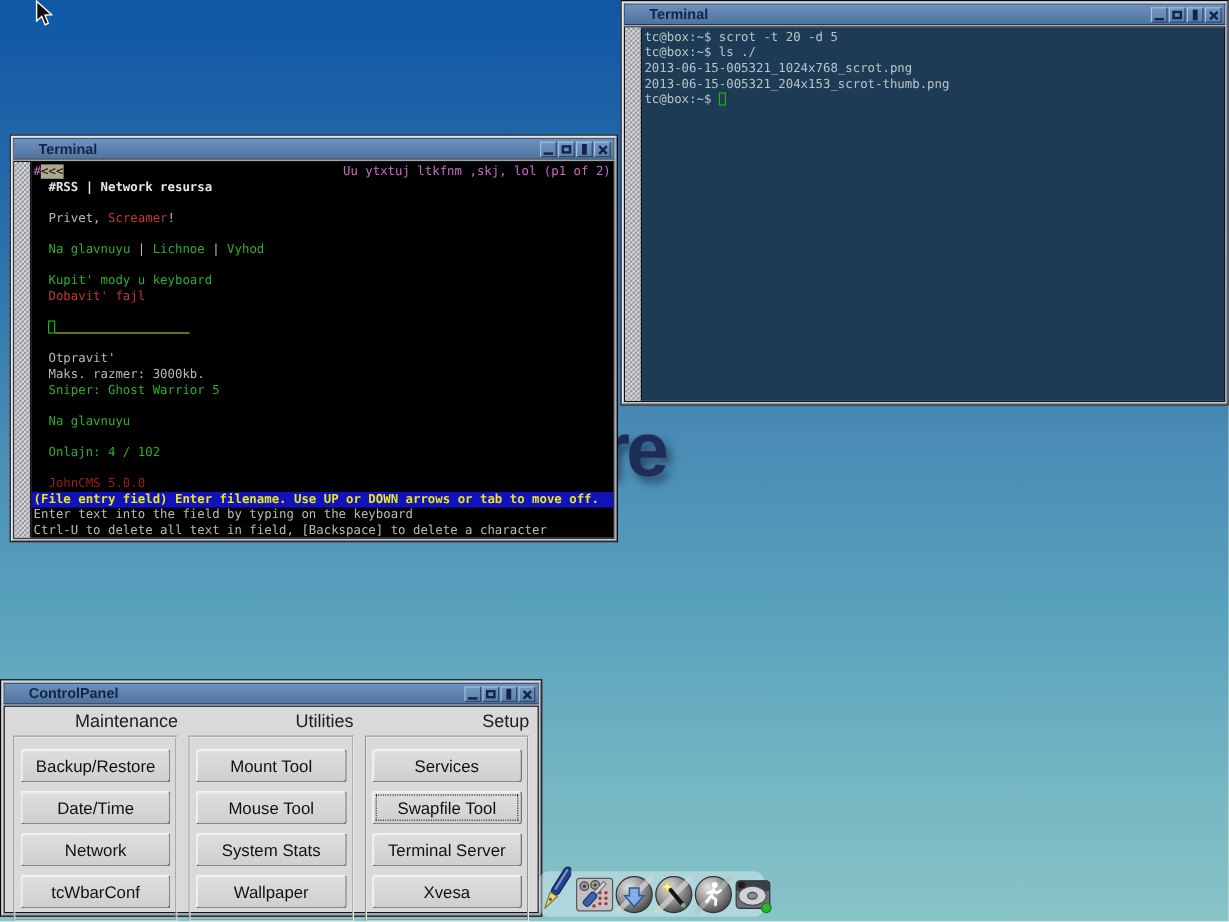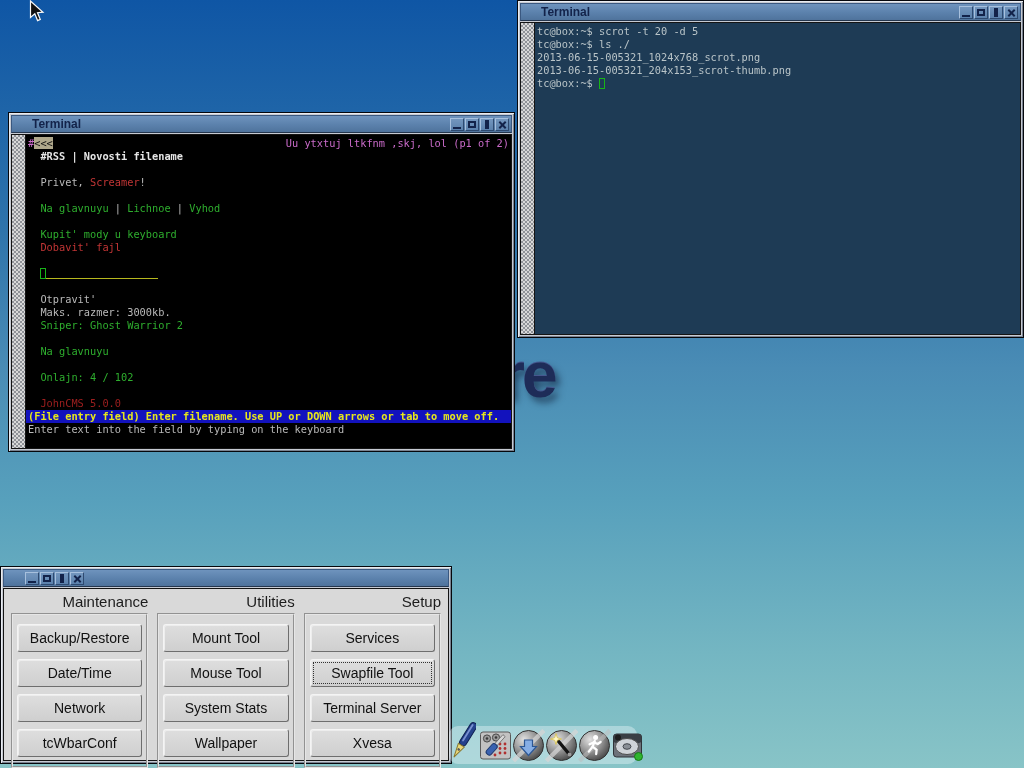--- a/index.html
+++ b/index.html
@@ -204,48 +204,50 @@
         <span class="wbtn">
             <span class="gl-x1"></span>
             <span class="gl-x2"></span>
           </span>
       </div>
     </div>
     <div class="win-body">
       <div class="scroll-strip"></div>
       <div class="term term-links">
         <div class="tline"><span class="magenta">#</span><span class="sel-link">&lt;&lt;&lt;</span><span class="magenta right">Uu ytxtuj ltkfnm ,skj, lol (p1 of 2)</span></div>
-        <div class="tline white-b">  #RSS | Novosti filename</div>
+        <div class="tline white-b">  #RSS | Network resursa</div>
         <div class="tline"></div>
         <div class="tline"><span>  Privet, </span><span class="red">Screamer</span><span>!</span></div>
         <div class="tline"></div>
         <div class="tline"><span>  </span><span class="green">Na glavnuyu</span><span> | </span><span class="green">Lichnoe</span><span> | </span><span class="green">Vyhod</span></div>
         <div class="tline"></div>
         <div class="tline green">  Kupit' mody u keyboard</div>
         <div class="tline red">  Dobavit' fajl</div>
         <div class="tline"></div>
         <div class="tline"><span>  </span><span class="cursor-box"></span><span class="field-line"></span></div>
         <div class="tline"></div>
         <div class="tline">  Otpravit'</div>
         <div class="tline">  Maks. razmer: 3000kb.</div>
-        <div class="tline green">  Sniper: Ghost Warrior 2</div>
+        <div class="tline green">  Sniper: Ghost Warrior 5</div>
         <div class="tline"></div>
         <div class="tline green">  Na glavnuyu</div>
         <div class="tline"></div>
         <div class="tline green">  Onlajn: 4 / 102</div>
         <div class="tline"></div>
         <div class="tline darkred">  JohnCMS 5.0.0</div>
         <div class="tline status">(File entry field) Enter filename. Use UP or DOWN arrows or tab to move off.</div>
         <div class="tline help">Enter text into the field by typing on the keyboard</div>
+        <div class="tline help">Ctrl-U to delete all text in field, [Backspace] to delete a character</div>
       </div>
     </div>
   </div>
 
   <div class="window z4" style="left:0; top:566px; width:452px; height:198px;">
     <div class="titlebar">
+      <span class="title">ControlPanel</span>
       <div class="winbtns">
         <span class="wbtn">
             <span class="gl-min"></span>
           </span>
         <span class="wbtn">
             <span class="gl-max"></span>
           </span>
         <span class="wbtn">
             <span class="gl-shade"></span>
           </span>

